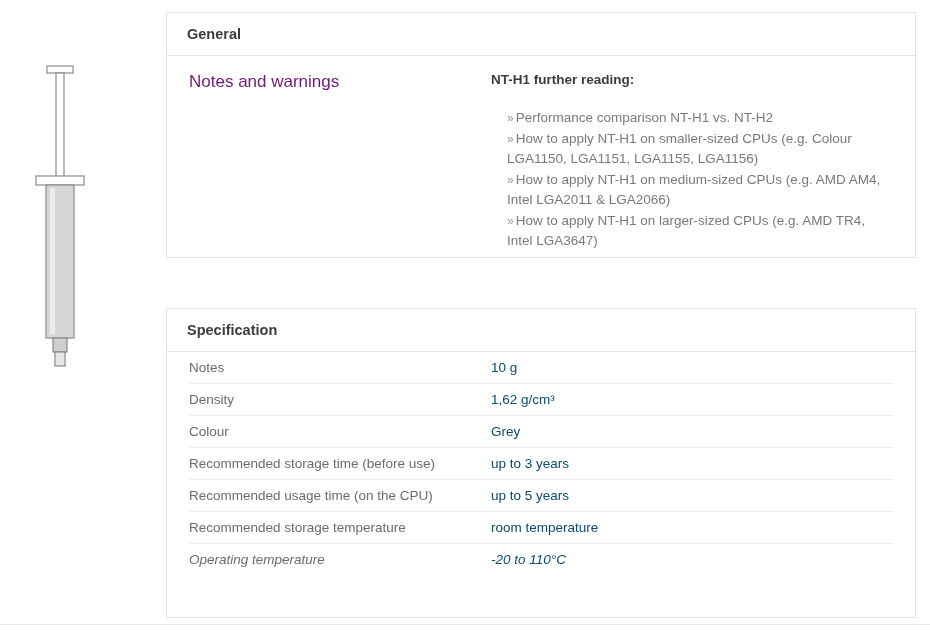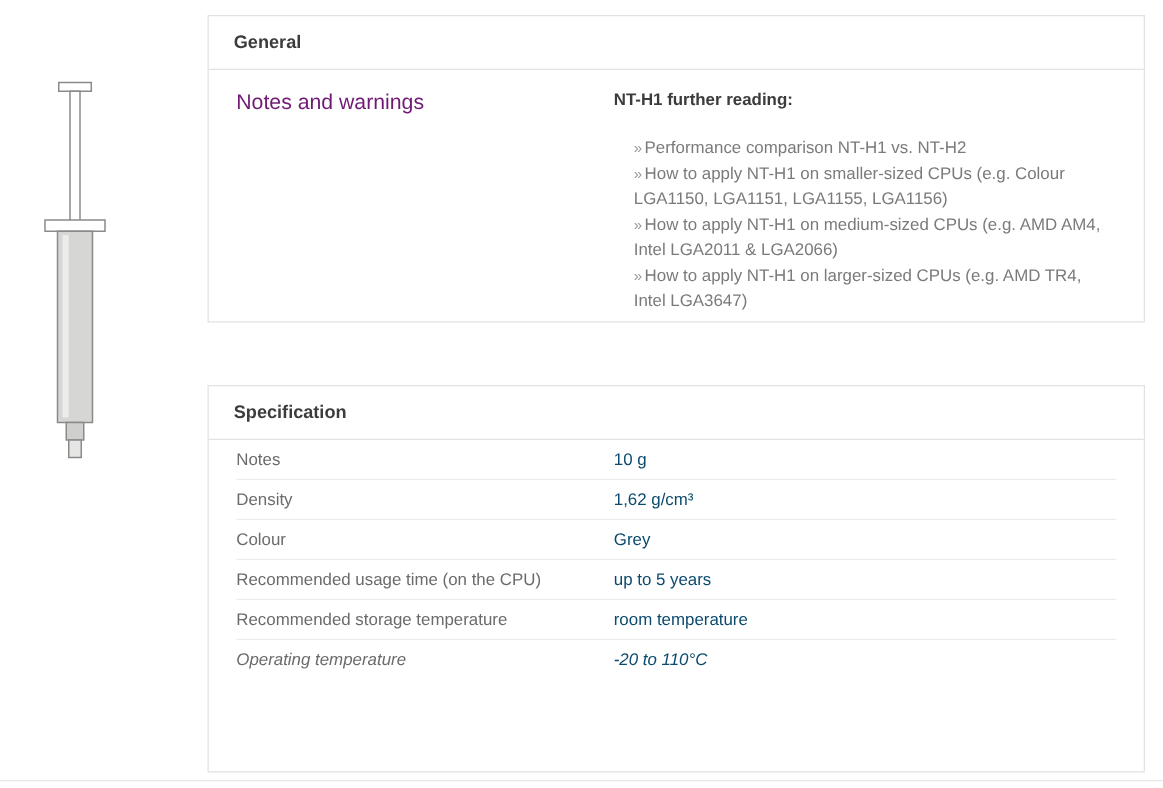--- a/index.html
+++ b/index.html
@@ -193,20 +193,24 @@
           </tr>
           <tr>
             <td class="spec-key">Density</td>
             <td class="spec-val">1,62 g/cm³</td>
           </tr>
           <tr>
             <td class="spec-key">Colour</td>
             <td class="spec-val">Grey</td>
           </tr>
           <tr>
+            <td class="spec-key">Recommended storage time (before use)</td>
+            <td class="spec-val">up to 3 years</td>
+          </tr>
+          <tr>
             <td class="spec-key">Recommended usage time (on the CPU)</td>
             <td class="spec-val">up to 5 years</td>
           </tr>
           <tr>
             <td class="spec-key">Recommended storage temperature</td>
             <td class="spec-val">room temperature</td>
           </tr>
           <tr>
             <td class="spec-key">Operating temperature</td>
             <td class="spec-val">-20 to 110°C</td>

